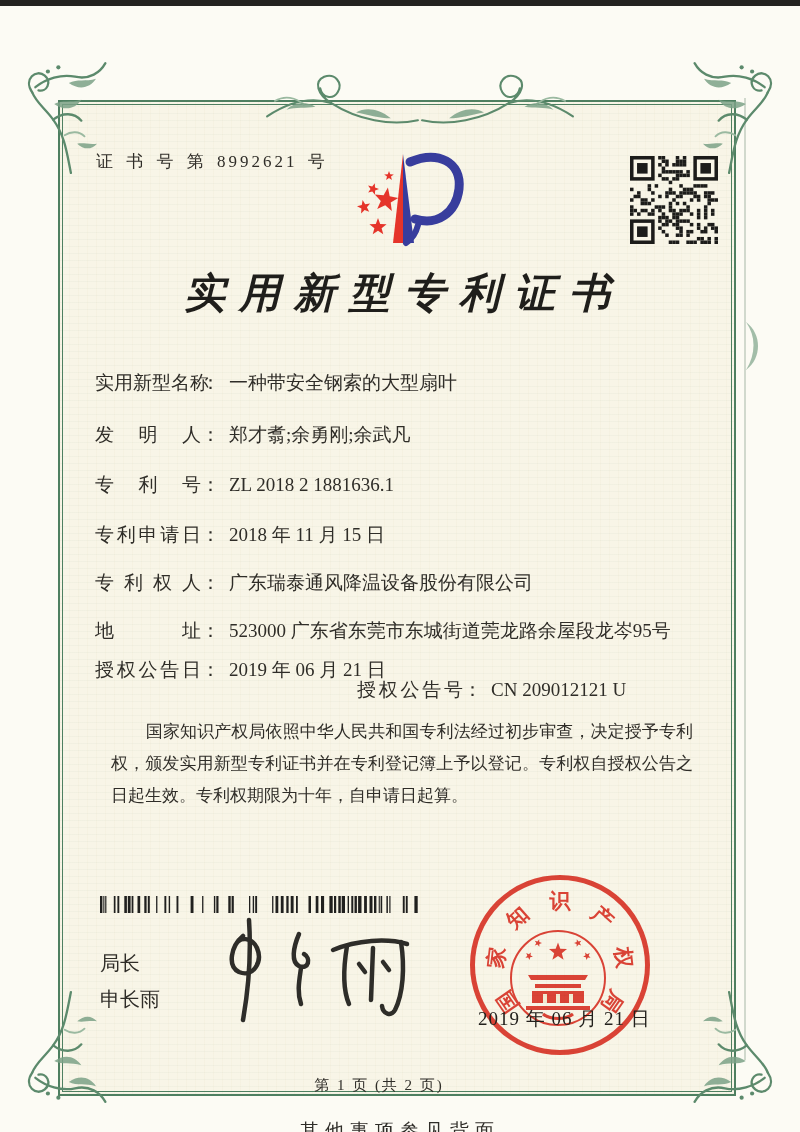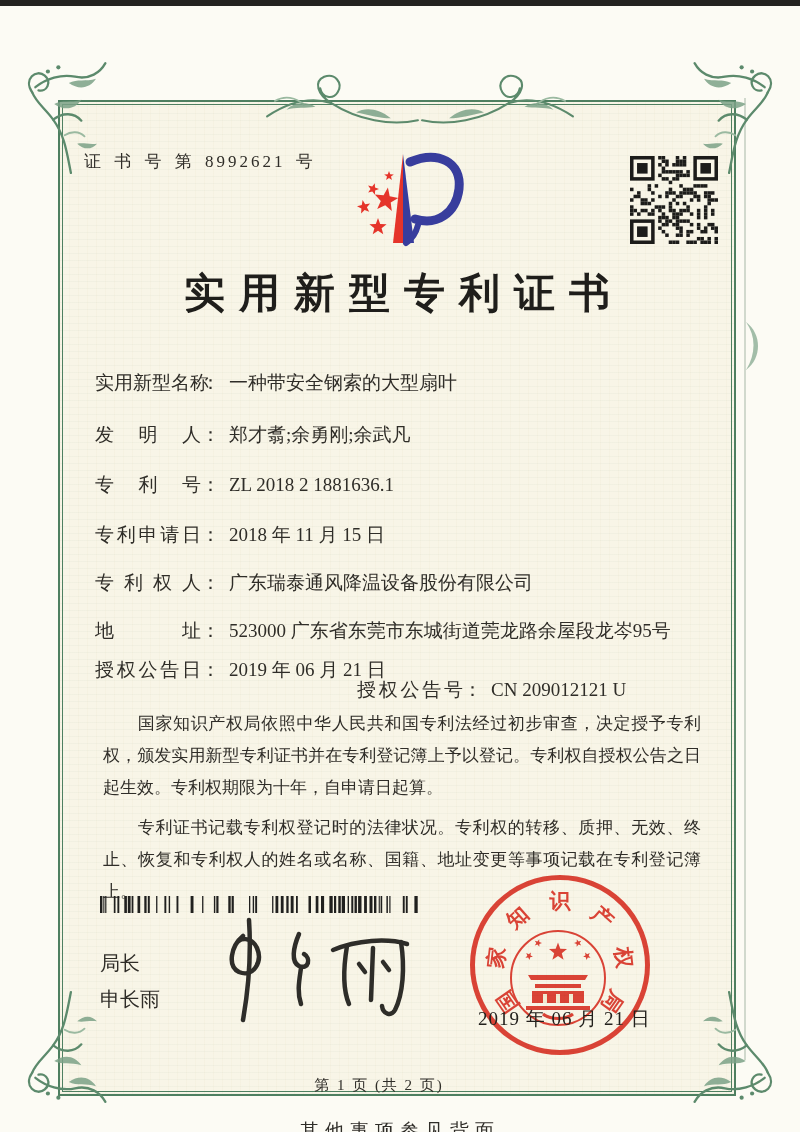--- a/index.html
+++ b/index.html
@@ -13,33 +13,33 @@
   
   .top-strip{left:0;top:0;width:800px;height:6px;background:#232220;}
   .curl-line{left:744px;top:98px;width:2px;height:962px;background:rgba(110,140,115,.30);}
   
   .frame{left:58px;top:100px;width:678px;height:996px;border:2.5px solid #4e7f60;background:#f8f5e7;box-sizing:border-box;}
   .frame::before{content:"";position:absolute;inset:0;
     background:repeating-linear-gradient(0deg,rgba(120,150,125,.05) 0 1px,transparent 1px 7px),
                repeating-linear-gradient(90deg,rgba(200,180,120,.05) 0 1px,transparent 1px 9px);}
   .frame::after{content:"";position:absolute;inset:2px;border:1px solid #4e7f60;}
   
-  .certno{left:84px;top:150px;font-size:17px;letter-spacing:3px;word-spacing:3px;z-index:3;}
+  .certno{left:96px;top:150px;font-size:17px;letter-spacing:3px;word-spacing:3px;z-index:3;}
   .logo{left:336px;top:146px;z-index:3;}
   .qr{left:630px;top:156px;z-index:3;}
   .title{left:58px;top:266px;width:678px;margin:0;text-align:center;font-size:41px;font-weight:600;
-    letter-spacing:14px;text-indent:14px;color:#1f1e1b;z-index:3;}
+    letter-spacing:14px;text-indent:14px;color:#1f1e1b;z-index:3;font-style:italic;}
   
   .field{left:95px;font-size:19px;z-index:3;white-space:nowrap;}
   .lbl{display:inline-block;width:106px;text-align:justify;text-align-last:justify;vertical-align:bottom;}
   .cl{margin-right:9px;}
   .g2{position:absolute;left:262px;top:0;white-space:nowrap;margin-top:20px;}
   
   .bodytext{left:95px;top:700px;width:614px;font-size:17px;line-height:32px;text-align:justify;z-index:3;}
-  .bodytext p{margin:8px;text-indent:2.05em;}
+  .bodytext p{margin:16px;text-indent:2.05em;}
   
   .barcode{left:100px;top:896px;z-index:3;}
   
   .dir1{left:100px;top:950px;font-size:20px;font-family:"Liberation Sans","DejaVu Sans",sans-serif;z-index:3;}
   .dir2{left:100px;top:986px;font-size:20px;font-family:"Liberation Sans","DejaVu Sans",sans-serif;z-index:3;}
   .sig{left:215px;top:916px;z-index:3;}
   
   .seal{left:470px;top:875px;width:180px;height:180px;z-index:4;mix-blend-mode:multiply;opacity:.93;}
   .seal-ring{position:absolute;inset:0;border:5.5px solid #df382c;border-radius:50%;box-sizing:border-box;}
   .seal-char{position:absolute;left:50%;top:50%;font-size:21px;font-weight:700;color:#df382c;
@@ -332,21 +332,20 @@
 </div>
 <div class="abs field" style="top:657px">
   <span class="lbl">授权公告日</span><span class="cl">：</span><span>2019 年 06 月 21 日</span>
   <span class="g2">
     <span class="lbl">授权公告号</span><span class="cl">：</span><span>CN 209012121 U</span>
   </span>
 </div>
 
 <div class="abs bodytext">
   <p>国家知识产权局依照中华人民共和国专利法经过初步审查，决定授予专利权，颁发实用新型专利证书并在专利登记簿上予以登记。专利权自授权公告之日起生效。专利权期限为十年，自申请日起算。</p>
-  <p>专利证书记载专利权登记时的法律状况。专利权的转移、质押、无效、终止、恢复和专利权人的姓名或名称、国籍、地址变更等事项记载在专利登记簿上。</p>
 </div>
 
 <svg id="barcode" class="abs barcode" width="320" height="17" viewBox="0 0 320 17">
     <rect x="0.0" y="0" width="2.4" height="17" fill="#20201e"></rect>
     <rect x="3.3" y="0" width="1.1" height="17" fill="#20201e"></rect>
     <rect x="5.2" y="0" width="1.2" height="17" fill="#20201e"></rect>
     <rect x="13.8" y="0" width="1.7" height="17" fill="#20201e"></rect>
     <rect x="17.4" y="0" width="1.9" height="17" fill="#20201e"></rect>
     <rect x="24.3" y="0" width="2.6" height="17" fill="#20201e"></rect>
     <rect x="27.8" y="0" width="2.8" height="17" fill="#20201e"></rect>

